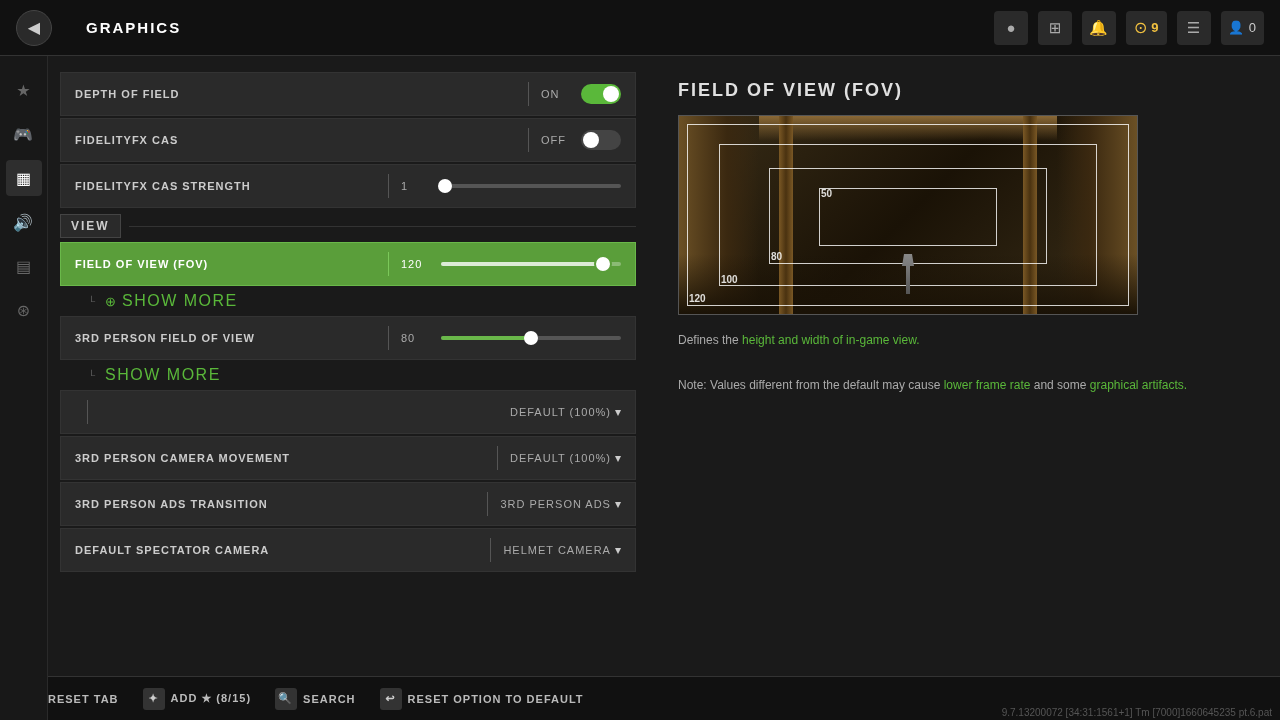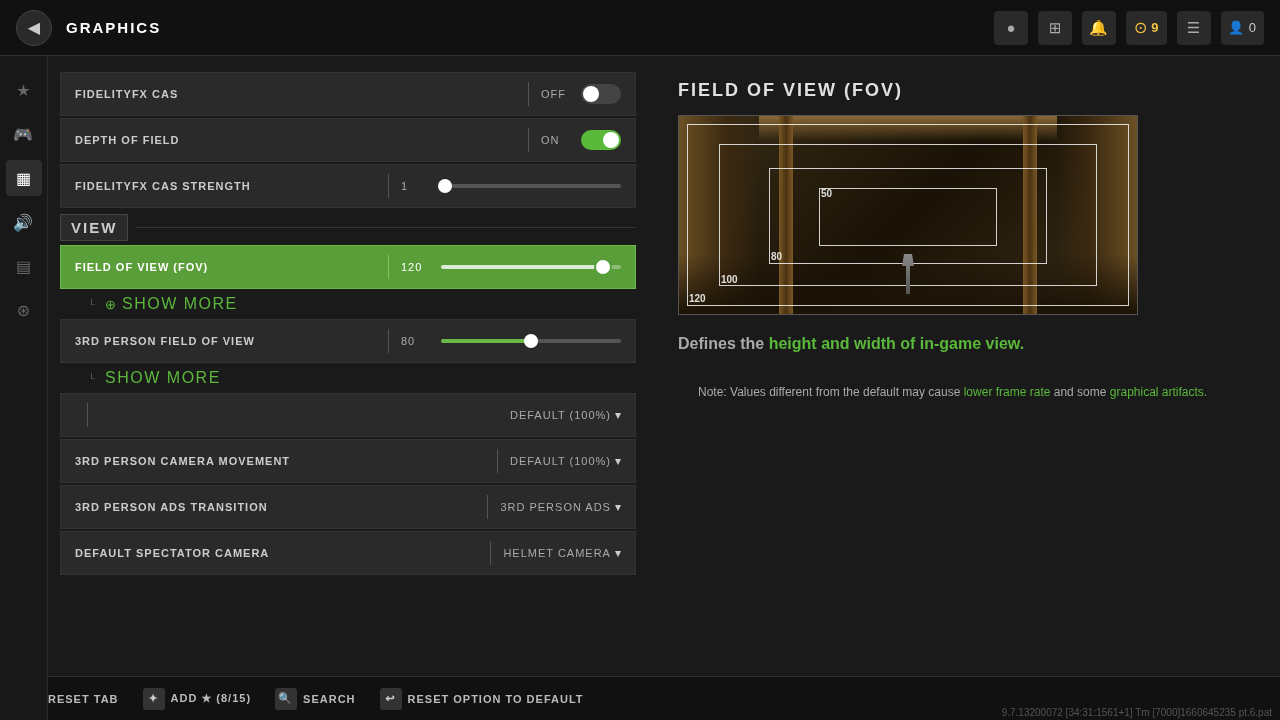--- a/index.html
+++ b/index.html
@@ -39,20 +39,21 @@
       margin-right: 14px;
       border: 1px solid #444;
     }
 
     #page-title {
       color: #fff;
       font-size: 15px;
       font-weight: 700;
       letter-spacing: 2px;
       text-transform: uppercase;
+      margin-left: 20px;
     }
 
     #topbar-right {
       margin-left: auto;
       display: flex;
       align-items: center;
       gap: 10px;
     }
 
     .topbar-icon {
@@ -285,21 +286,21 @@
     .section-header {
       display: flex;
       align-items: center;
       margin: 6px 0 4px 0;
     }
 
     .section-label {
       background: #2a2a2a;
       border: 1px solid #444;
       color: #ccc;
-      font-size: 15px;
+      font-size: 12px;
       font-weight: 700;
       letter-spacing: 2px;
       text-transform: uppercase;
       padding: 4px 10px;
       margin-right: 8px;
     }
 
     .section-line {
       flex: 1;
       height: 1px;
@@ -457,35 +458,33 @@
       transform: translateX(-50%);
       width: 20px;
       height: 40px;
       background: linear-gradient(to bottom, #888 0%, #555 100%);
       clip-path: polygon(30% 0%, 70% 0%, 80% 30%, 60% 30%, 60% 100%, 40% 100%, 40% 30%, 20% 30%);
     }
 
     
     #fov-desc {
       color: #aaa;
-      font-size: 16px;
+      font-size: 12px;
       line-height: 1.6;
       margin-bottom: 8px;
-      font-weight: bold;
     }
 
     #fov-desc .highlight-green {
       color: #5ab83a;
     }
 
     #fov-note {
       color: #aaa;
       font-size: 12px;
       line-height: 1.6;
-      margin-left: 20px;
     }
 
     #fov-note .highlight-green {
       color: #5ab83a;
     }
 
     
     #bottombar {
       position: absolute;
       bottom: 0;
@@ -592,34 +591,34 @@
   <div class="sidebar-item">
     <span>⊛</span>
   </div>
 </div>
 
 <div id="main">
 
   <div id="settings-panel">
 
     <div class="settings-row">
+      <span class="label">DEPTH OF FIELD</span>
+      <div class="separator"></div>
+      <span class="value">ON</span>
+      <div class="toggle-container">
+        <div class="toggle on"></div>
+      </div>
+    </div>
+
+    <div class="settings-row">
       <span class="label">FIDELITYFX CAS</span>
       <div class="separator"></div>
       <span class="value">OFF</span>
       <div class="toggle-container">
         <div class="toggle off"></div>
-      </div>
-    </div>
-
-    <div class="settings-row">
-      <span class="label">DEPTH OF FIELD</span>
-      <div class="separator"></div>
-      <span class="value">ON</span>
-      <div class="toggle-container">
-        <div class="toggle on"></div>
       </div>
     </div>
 
     <div class="settings-row">
       <span class="label">FIDELITYFX CAS STRENGTH</span>
       <div class="separator"></div>
       <span class="value">1</span>
       <div class="slider-container">
         <div class="slider-track">
           <div class="slider-fill" style="width: 2%;"></div>

